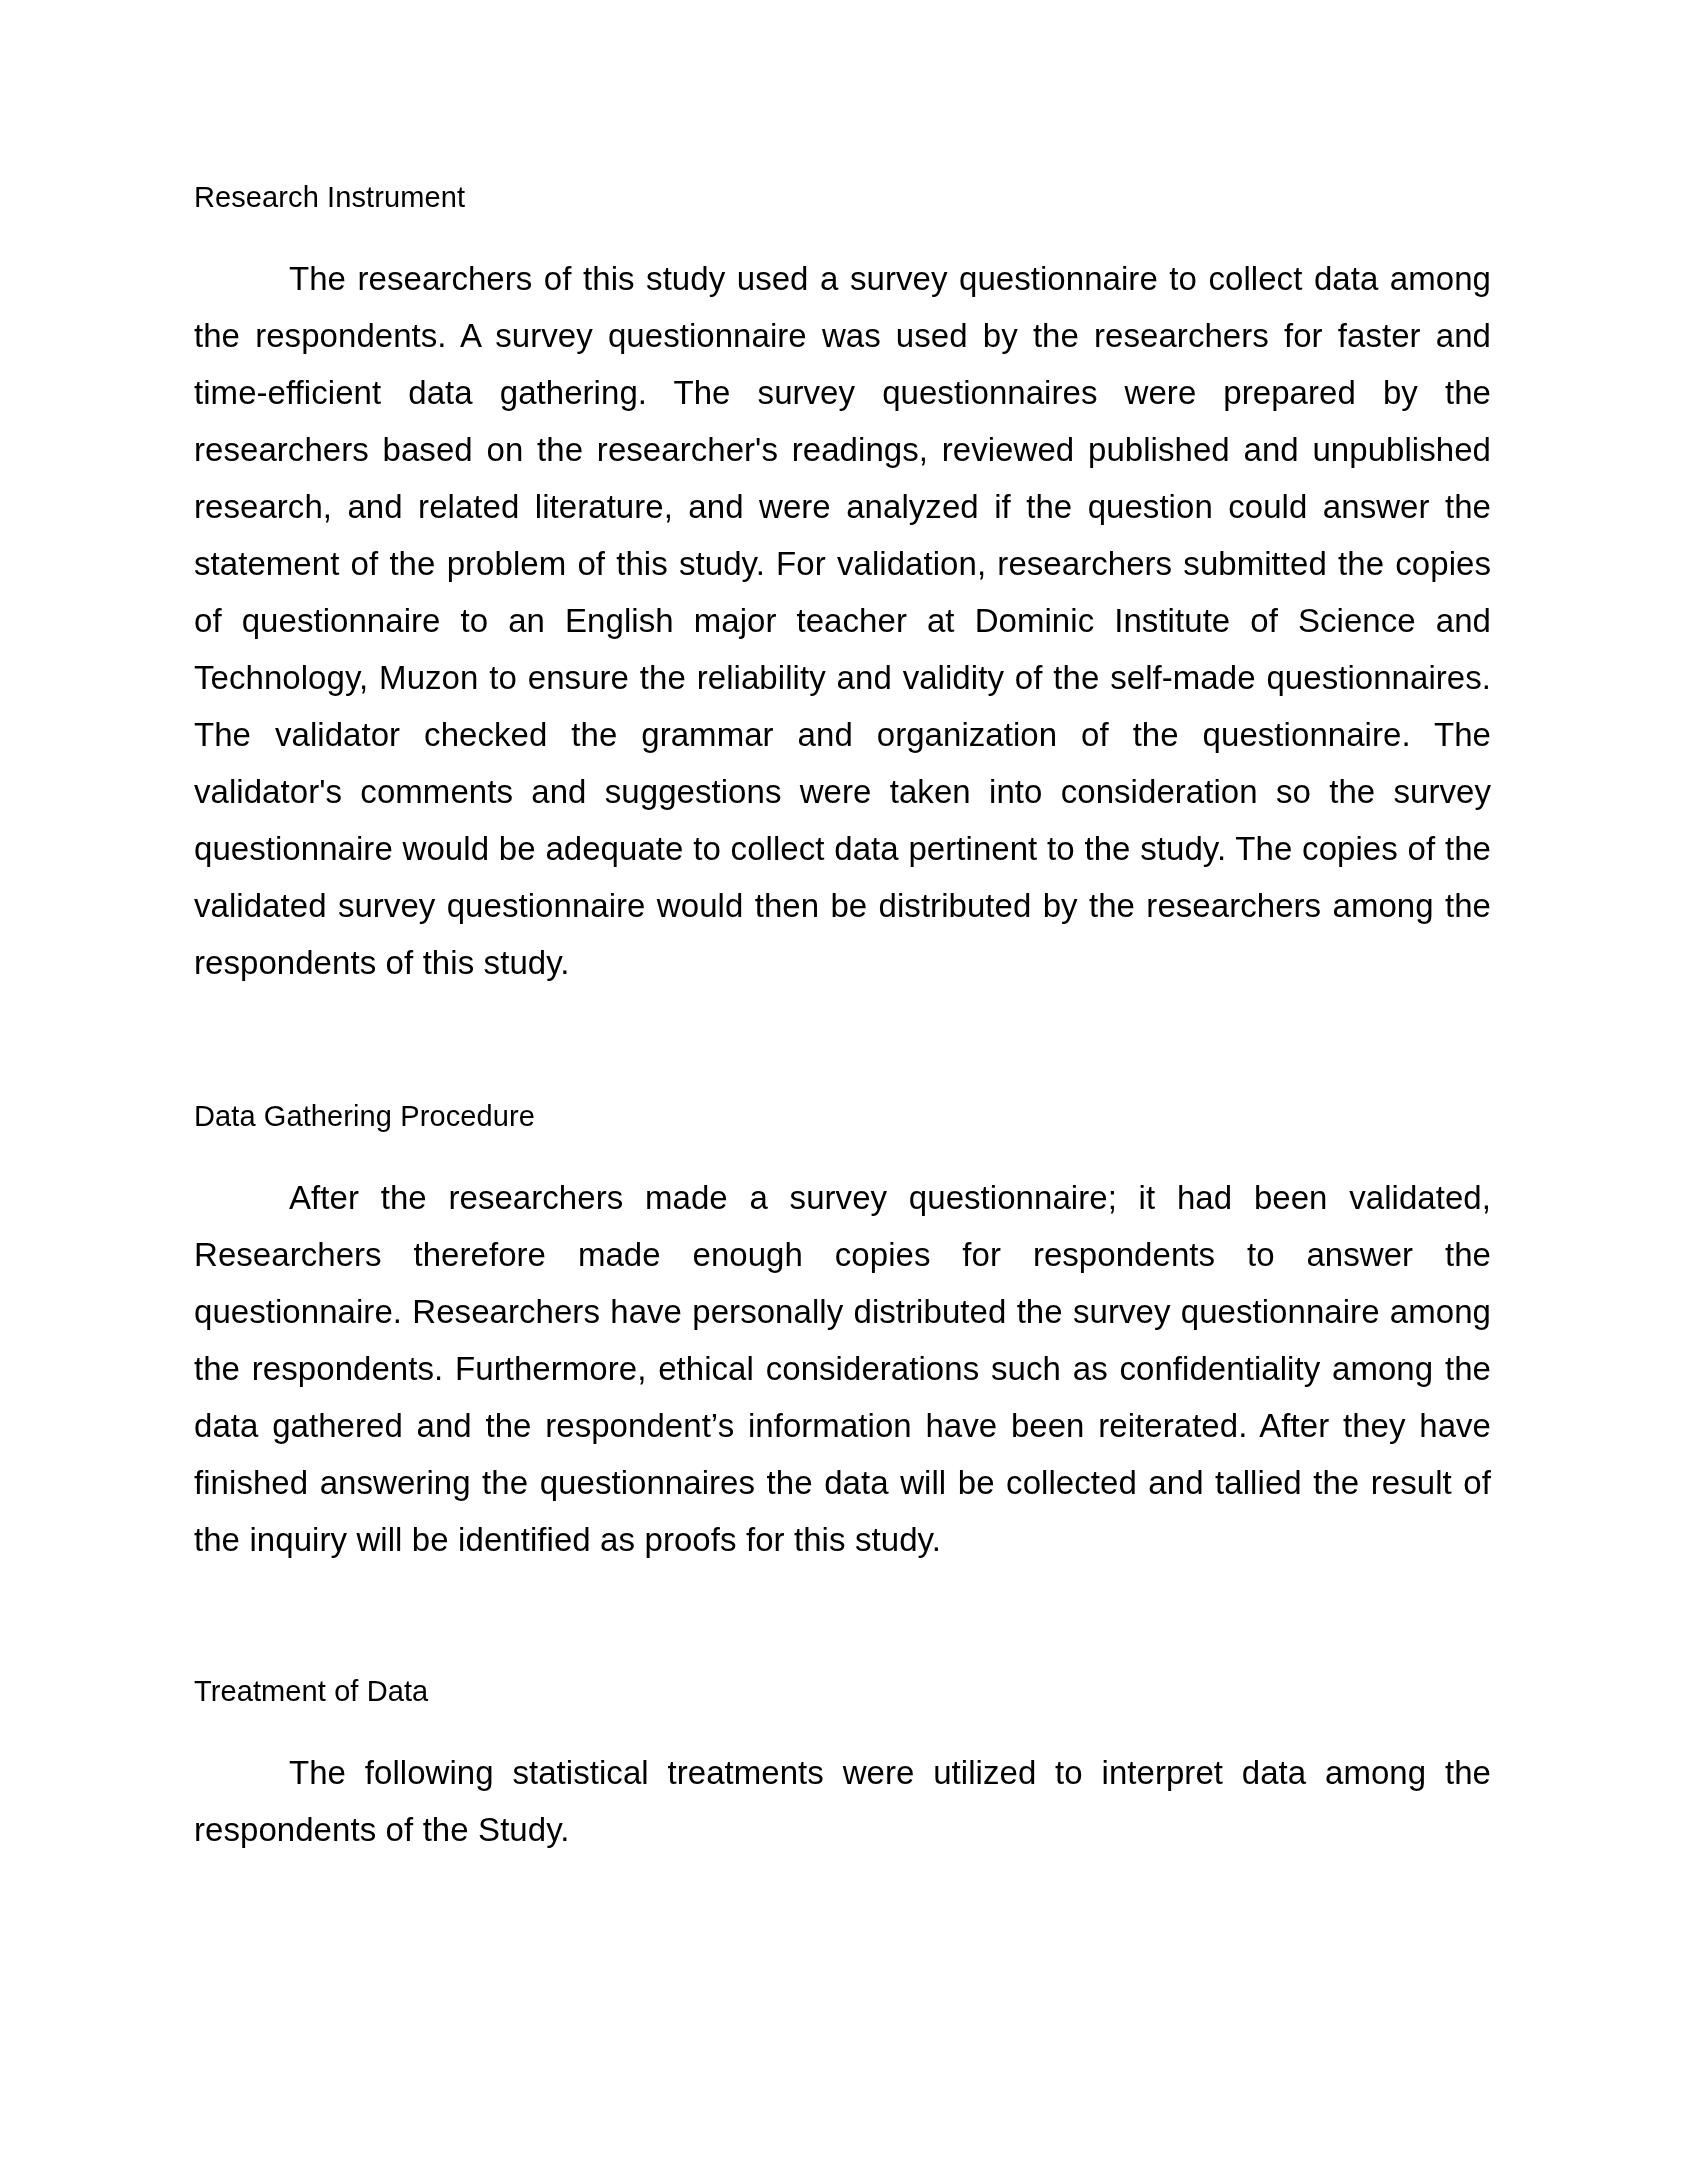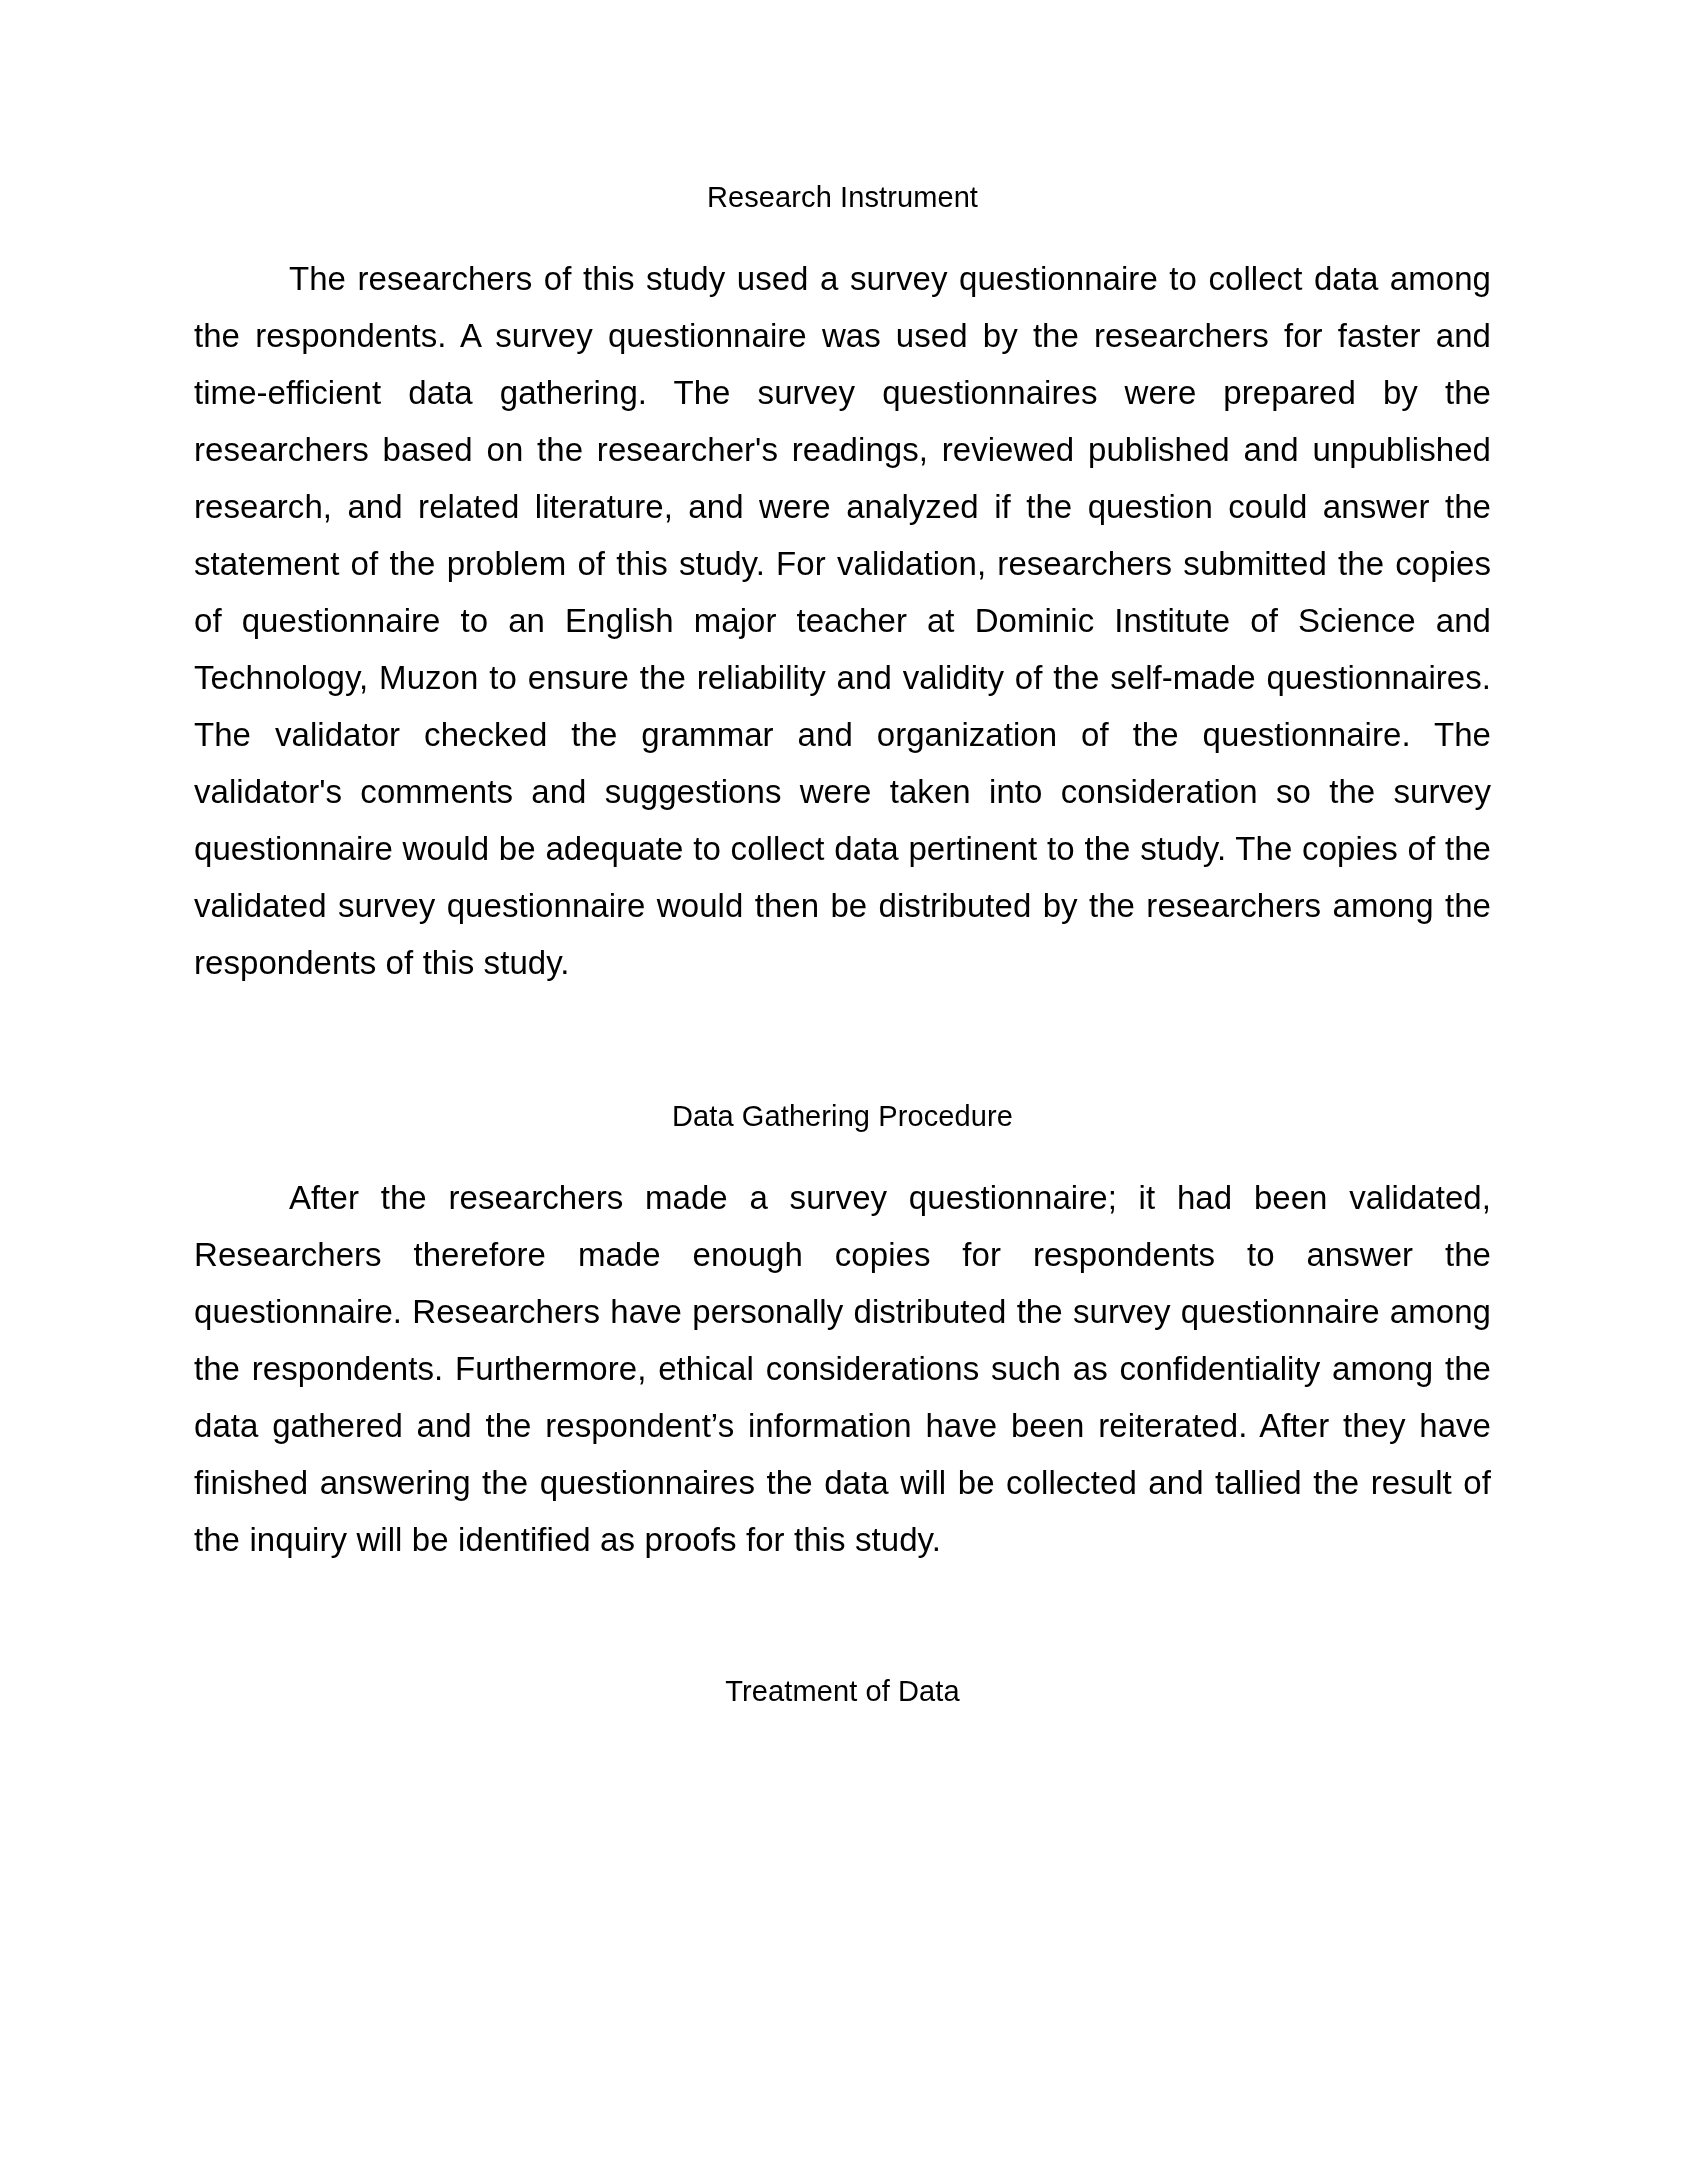--- a/index.html
+++ b/index.html
@@ -27,21 +27,21 @@
   }
   .section {
     margin-bottom: 0;
   }
   .section-heading {
     font-size: 29px;
     line-height: 1.0;
     font-weight: normal;
     letter-spacing: 0.1px;
     margin: 0 0 38px 0;
-    text-align: center;
+    text-align: left;
     white-space: nowrap;
   }
   .body-para {
     font-size: 33px;
     line-height: 57px;
     text-align: justify;
     text-justify: inter-word;
     text-indent: 95px;
     margin: 0;
     letter-spacing: 0.05px;
@@ -66,17 +66,18 @@
 
     <div class="section">
       <div class="section-heading">Data Gathering Procedure</div>
       <p class="body-para">After the researchers made a survey questionnaire; it had been validated, Researchers therefore made enough copies for respondents to answer the questionnaire. Researchers have personally distributed the survey questionnaire among the respondents. Furthermore, ethical considerations such as confidentiality among the data gathered and the respondent’s information have been reiterated. After they have finished answering the questionnaires the data will be collected and tallied the result of the inquiry will be identified as proofs for this study.</p>
     </div>
 
     <div class="section-gap-2"></div>
 
     <div class="section">
       <div class="section-heading">Treatment of Data</div>
+      <p class="body-para">The following statistical treatments were utilized to interpret data among the respondents of the Study.</p>
     </div>
 
   </div>
 </div>
 
 
 </body></html>

